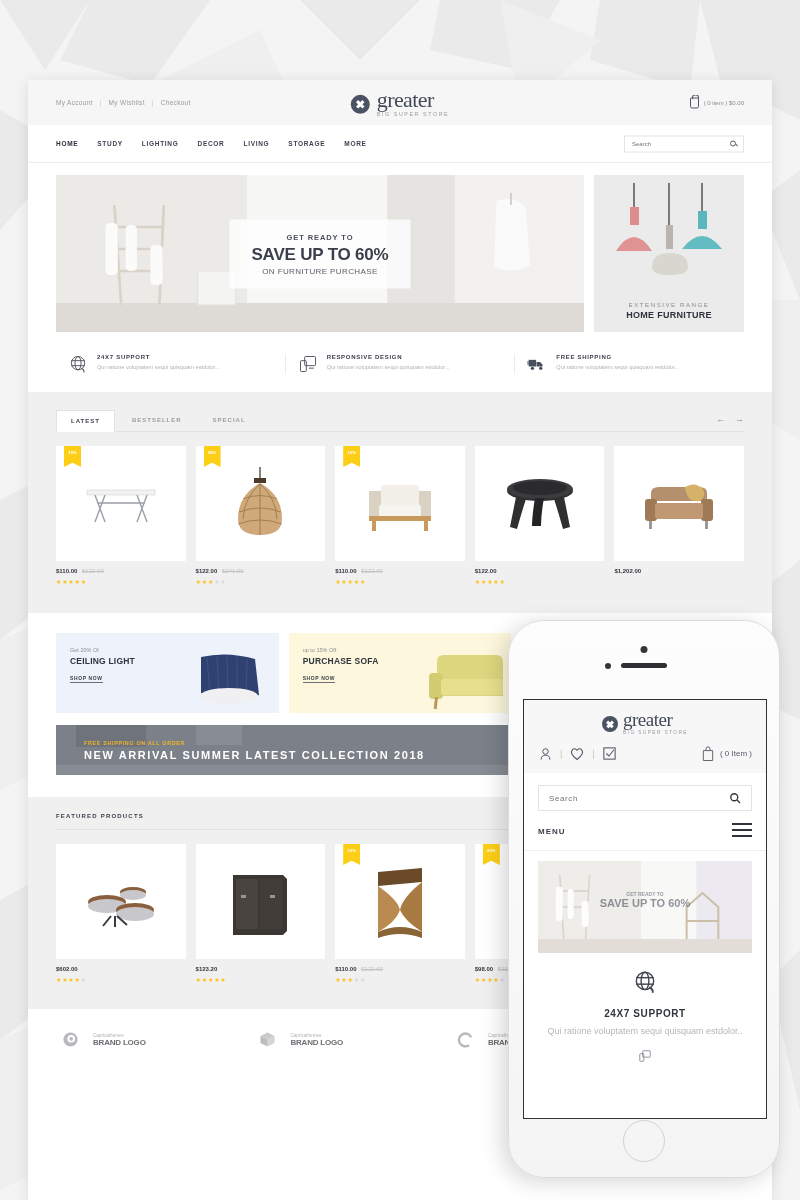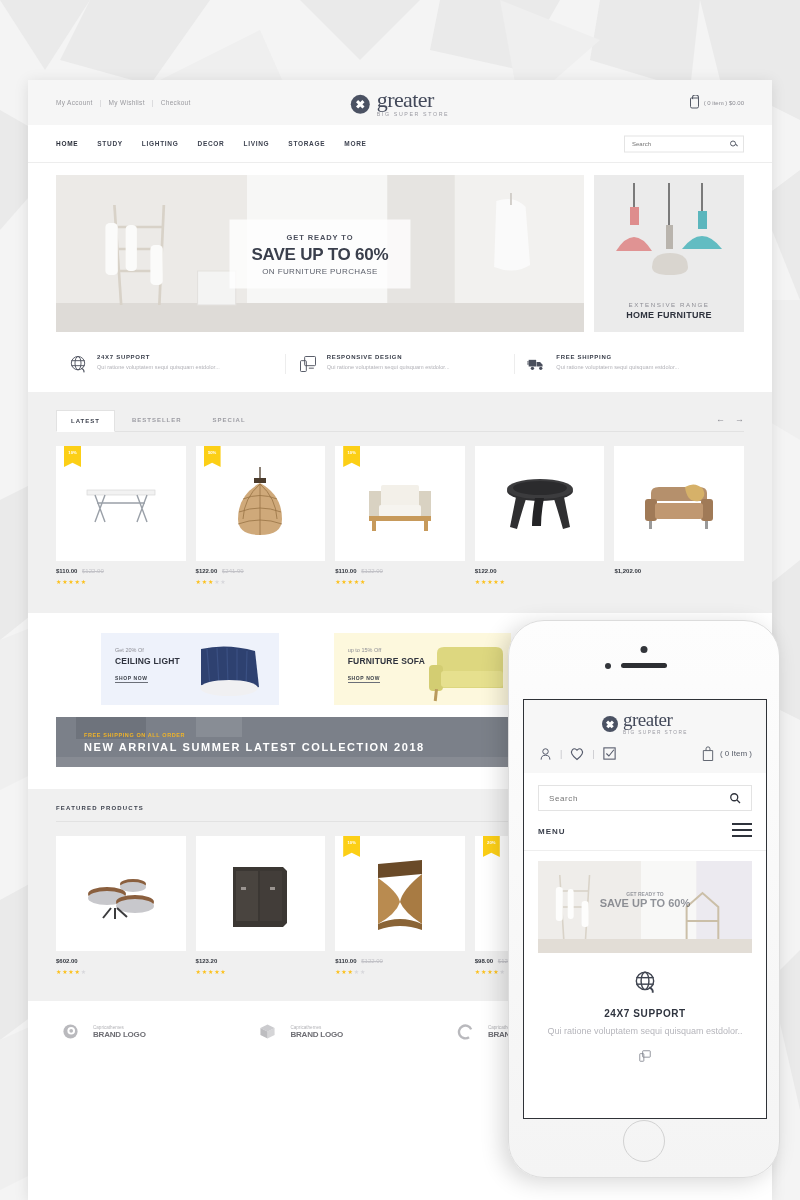--- a/index.html
+++ b/index.html
@@ -118,21 +118,21 @@
     clip-path: polygon(0 0,100% 0,100% 100%,50% 80%,0 100%);
   }
   .pmeta { padding-top: 7px; }
   .price { font-size: 6px; font-weight: bold; color:#33373f; }
   .price .old { color:#c2c2c7; font-weight:normal; text-decoration: line-through; margin-left: 3px;}
   .stars { margin-top: 4px; font-size: 6px; letter-spacing: .8px; color:#fcc11d;}
   .stars .off { color:#d8d8dc; }
 
   
   .promos { display:flex; gap: 10px; padding: 20px 28px 0; }
-  .promo { flex:1; height: 72px; position: relative; overflow:hidden; padding: 14px 0 0 14px; margin-left: 45px;}
+  .promo { flex:1; height: 80px; position: relative; overflow:hidden; padding: 14px 0 0 14px;}
   .promo.blue { background:#eef2fb; }
   .promo.cream { background:#fdf8dd; }
   .promo.pink { background:#fbeeee; }
   .pm1 { font-size: 5.5px; color:#8e8e95; }
   .pm2 { font-size: 8.5px; font-weight:bold; color:#2f333e; letter-spacing:.2px; margin-top:3px;}
   .pm3 { font-size: 5px; font-weight:bold; letter-spacing:.6px; color:#3b4049; border-bottom:1px solid #6b6f78; display:inline-block; margin-top:8px; padding-bottom:1px;}
 
   
   .wbanner {
     margin: 12px 28px 0; height: 50px; position: relative; overflow:hidden;
@@ -483,21 +483,21 @@
       <svg style="position:absolute;right:4px;bottom:0;width:100px;height:64px" viewBox="0 0 100 64">
         <path d="M26 8 q26 -6 54 2 l4 36 q-28 8 -58 -2z" fill="#2e4170"></path>
         <g stroke="#3e5488" stroke-width="1.2" opacity=".8">
           <path d="M32 8 l3 38 M42 7 l2 39 M52 7 l1 39 M62 8 l0 39 M72 10 l-1 37"></path>
         </g>
         <ellipse cx="54" cy="47" rx="29" ry="8" fill="#f0f0f2"></ellipse>
       </svg>
     </div>
     <div class="promo cream">
       <div class="pm1">up to 15% Off</div>
-      <div class="pm2">FURNITURE SOFA</div>
+      <div class="pm2">PURCHASE SOFA</div>
       <div class="pm3">SHOP NOW</div>
       <svg style="position:absolute;right:0;bottom:0;width:96px;height:64px" viewBox="0 0 96 64">
         <path d="M22 12 q0 -6 7 -6 h52 q7 0 7 7 v34 h-66z" fill="#ddd77f"></path>
         <rect x="14" y="24" width="14" height="26" rx="4" fill="#d3cd72"></rect>
         <rect x="26" y="30" width="62" height="16" rx="3" fill="#e6e08e"></rect>
         <rect x="20" y="48" width="3" height="12" fill="#b99a5c" transform="rotate(6 21 48)"></rect>
       </svg>
     </div>
     <div class="promo pink"></div>
   </div>

